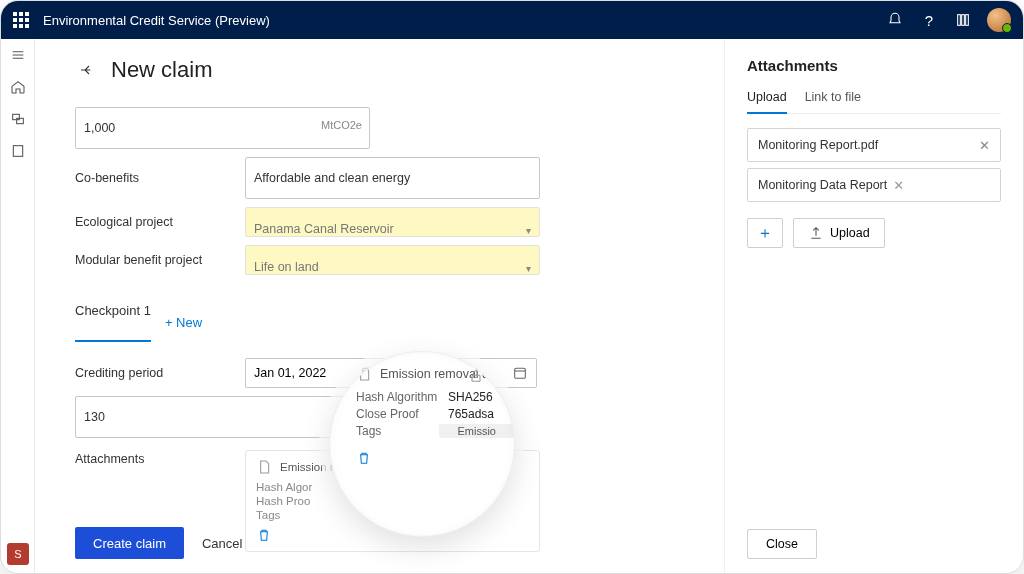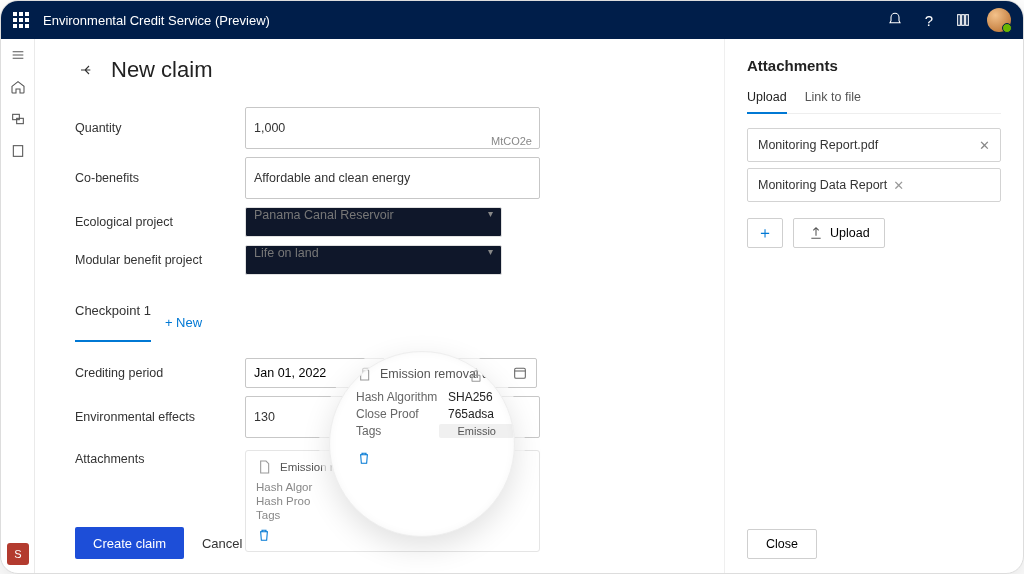--- a/index.html
+++ b/index.html
@@ -22,22 +22,22 @@
   .main { position:absolute; left:34px; right:0; top:38px; bottom:0; display:flex; }
   .form { flex:1; padding: 18px 40px 16px 40px; overflow:hidden; border-right:1px solid #efefef; position:relative;}
   .title-row { display:flex; align-items:center; gap:12px; margin-bottom:24px;}
   .back-arrow { width:24px; height:24px; display:flex; align-items:center; justify-content:center; cursor:pointer; color:#333; }
   .page-title { font-size:22px; font-weight:400; color:#222; }
   .field-row { display:flex; align-items:center; margin-bottom:8px; }
   .field-label { width:170px; font-size:12.5px; color:#333; }
   .text-input { width:295px; height:42px; border:1px solid #c7c7c7; border-radius:2px; padding:0 8px; font-size:12.5px; color:#333; outline:none;}
   .text-input.unit { padding-right:50px; position:relative;}
   .input-wrap { position:relative; display:inline-block;}
-  .unit-label{ position:absolute; right:8px; top:16px; height:36px; display:flex; align-items:center; font-size:11px; color:#888; pointer-events:none;}
-  .select { width:257px; height:30px; border:1px solid #e1e1e1; border-radius:2px; background:#0f172a; padding:0 8px; font-size:12.5px; color:#777; display:flex; align-items:flex-start; justify-content:space-between; cursor:pointer; }
+  .unit-label{ position:absolute; right:8px; top:0; height:36px; display:flex; align-items:center; font-size:11px; color:#888; pointer-events:none;}
+  .select { width:295px; height:30px; border:1px solid #e1e1e1; border-radius:2px; background:#fef9c3; padding:0 8px; font-size:12.5px; color:#777; display:flex; align-items:flex-end; justify-content:space-between; cursor:pointer; }
   .chev { font-size:10px; color:#888; }
   .tabs { display:flex; align-items:center; gap:14px; margin-top:28px; margin-bottom:16px; font-size:13px; }
   .tab { color:#333; cursor:pointer; padding-bottom:22px; }
   .tab.active { color:#333; border-bottom:2px solid #0078d4; font-weight:500;}
   .tab-new { color:#0078d4; cursor:pointer; font-size:13px; }
   .tab-new::before{ content:"+ "; }
   .date-group { display:flex; gap:12px; }
   .date-input { width:140px; height:30px; border:1px solid #c7c7c7; border-radius:2px; padding:0 8px; font-size:12.5px; display:flex; align-items:center; justify-content:space-between; cursor:pointer; }
   .att-card { width:295px; border:1px solid #e5e5e5; border-radius:3px; padding:8px 10px 6px 10px; margin-top:4px; font-size:11.5px; color:#555;}
   .att-card-head { display:flex; align-items:center; gap:8px; margin-bottom:6px; color:#555;}
@@ -146,21 +146,20 @@
       <div class="title-row">
         <div class="back-arrow">
           <svg viewBox="0 0 24 24" fill="none" stroke="currentColor" stroke-width="1.6">
               <path d="M15 6l-6 6 6 6M3 12h14"></path>
             </svg>
         </div>
         <h1 class="page-title">New claim</h1>
       </div>
 
       <div class="field-row">
-        <div class="field-label">Quantity</div>
         <div class="input-wrap">
           <input class="text-input unit" value="1,000" style="">
           <span class="unit-label">MtCO2e</span>
         </div>
       </div>
 
       <div class="field-row">
         <div class="field-label">Co-benefits</div>
         <input class="text-input" value="Affordable and clean energy" style="">
       </div>
@@ -200,21 +199,20 @@
             <span>Jun 30, 2022</span>
             <svg viewBox="0 0 24 24" fill="none" stroke="#666" stroke-width="1.6">
                 <rect x="4" y="5" width="16" height="15" rx="2"></rect>
                 <line x1="4" y1="9" x2="20" y2="9"></line>
               </svg>
           </div>
         </div>
       </div>
 
       <div class="field-row">
-        <div class="field-label">Environmental effects</div>
         <input class="text-input" value="130" style="">
       </div>
 
       <div class="field-row" style="align-items:flex-start;">
         <div class="field-label" style="padding-top:6px;">Attachments</div>
         <div class="att-card">
           <div class="att-card-head">
             <svg viewBox="0 0 24 24" fill="none" stroke="#999" stroke-width="1.6">
                 <path d="M7 3h8l4 4v14H7z"></path>
               </svg>

